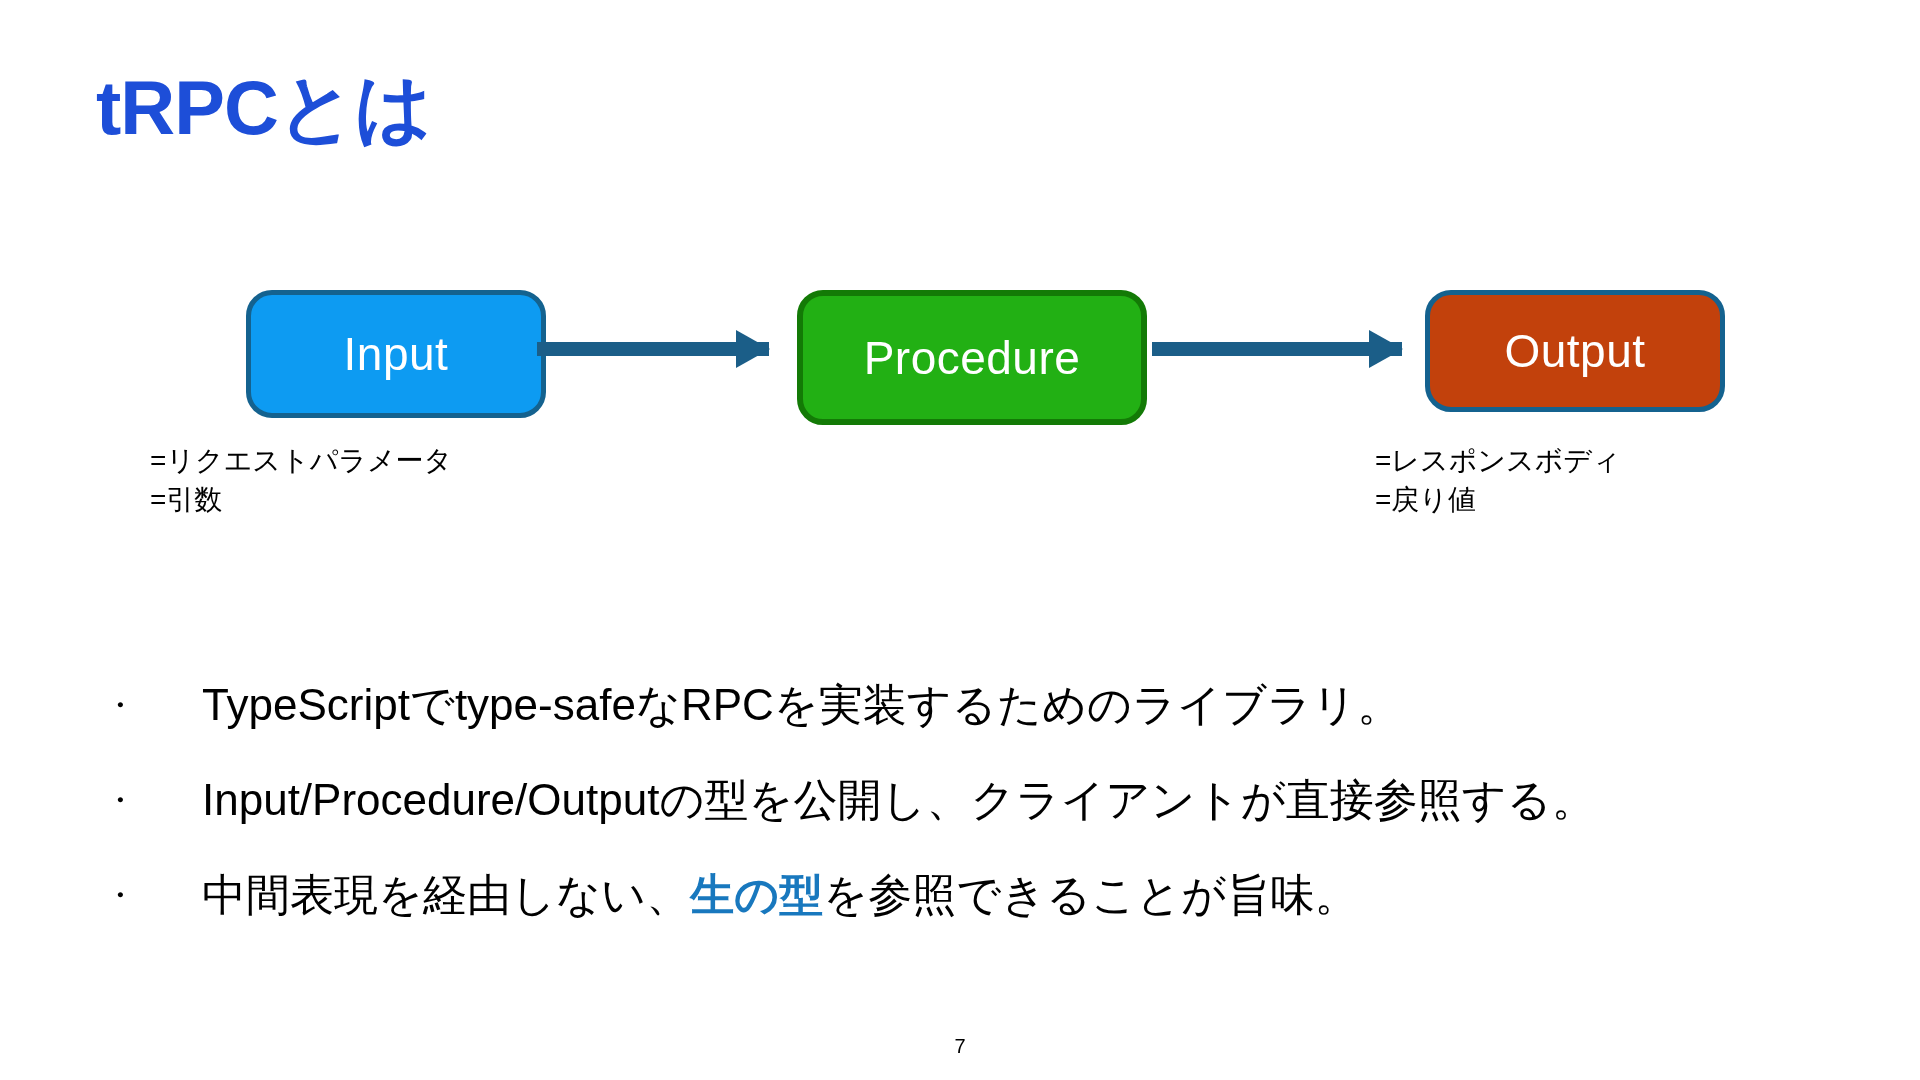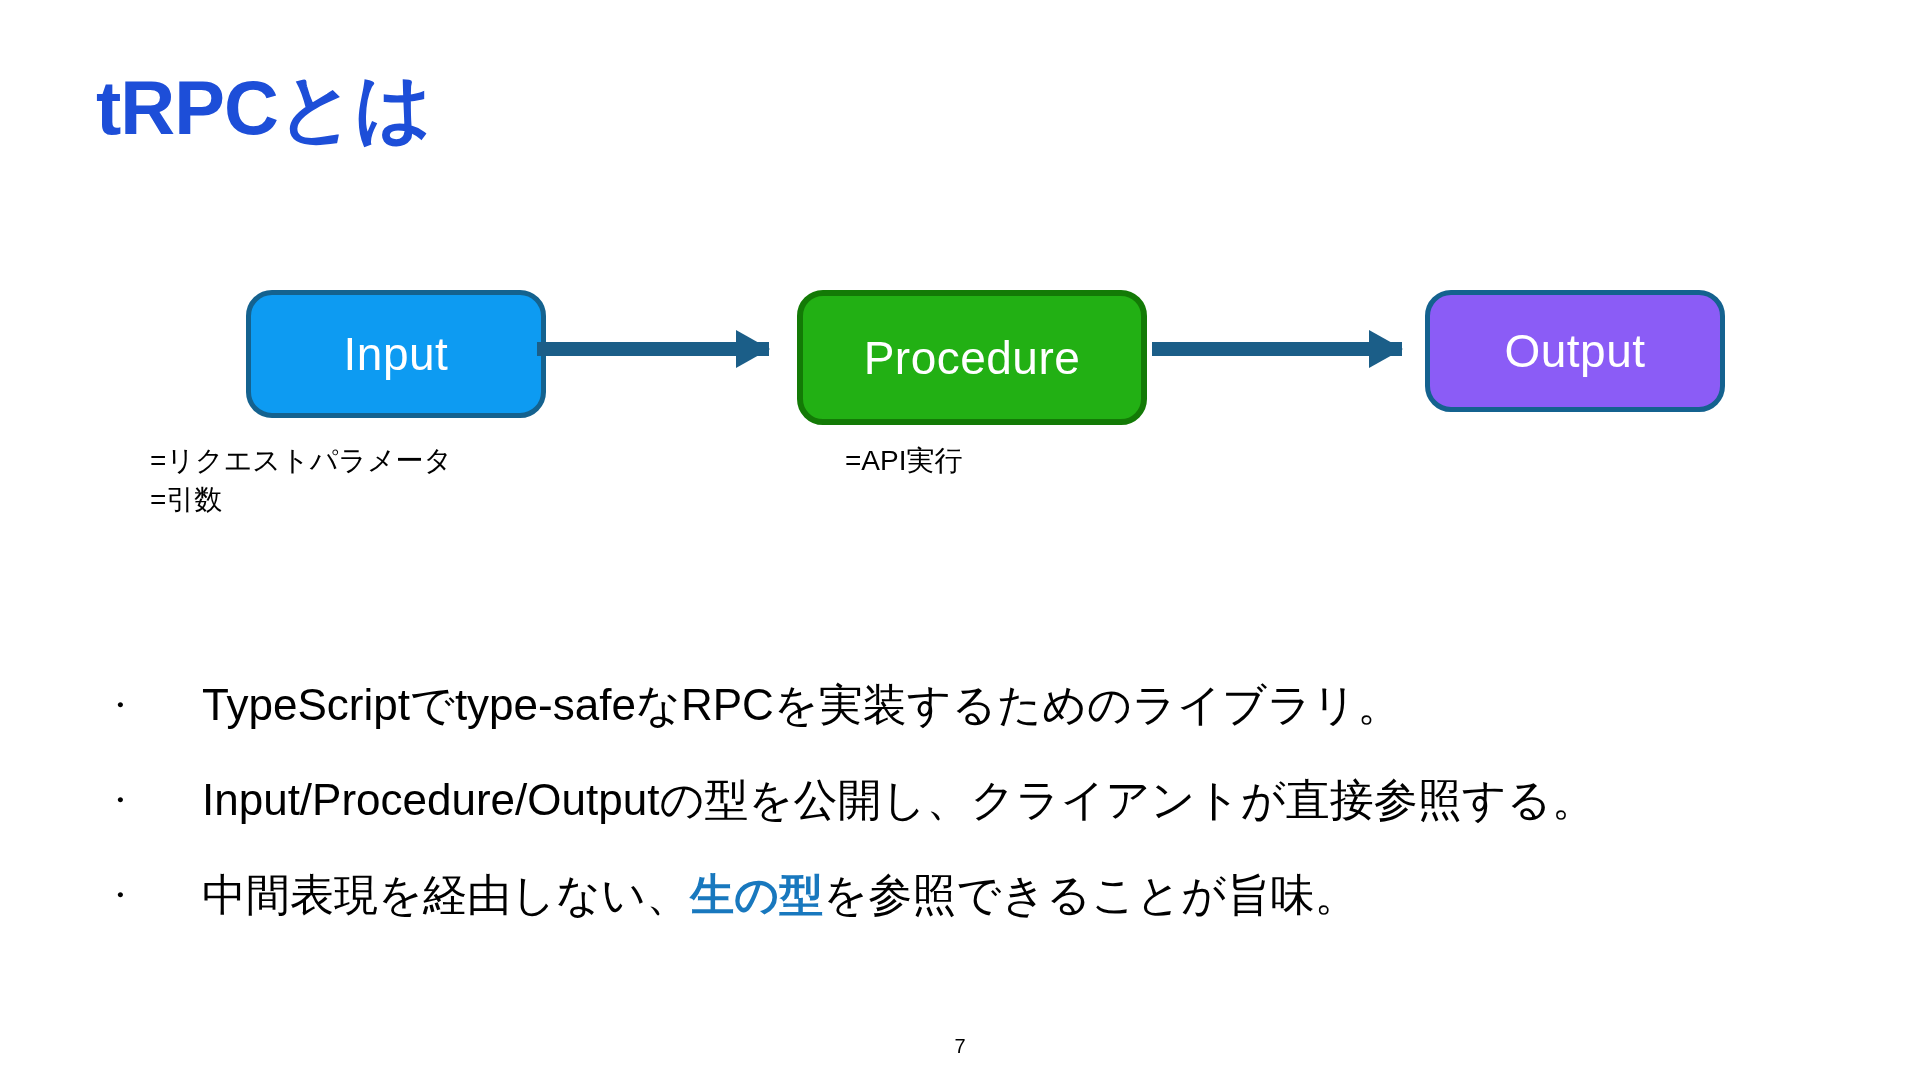--- a/index.html
+++ b/index.html
@@ -65,21 +65,21 @@
     width: 350px;
     height: 135px;
     background: #22B014;
     border: 6px solid #137A06;
   }
   .node-output {
     left: 1425px;
     top: 10px;
     width: 300px;
     height: 122px;
-    background: #8b5cf6;
+    background: #c2410c;
     border: 5px solid #14628F;
   }
 
   .arrow {
     position: absolute;
     top: 62px;
     height: 14px;
   }
   .arrow .shaft {
     position: absolute;
@@ -185,23 +185,26 @@
   <div class="node node-output">
     <span>Output</span>
   </div>
 
   <div class="annot annot-input">
     <div>=リクエストパラメータ</div>
     <div>=引数</div>
   </div>
 
   <div class="annot annot-procedure">
-    <div>=API実行</div>
-  </div>
-
+  </div>
+
+  <div class="annot annot-output">
+    <div>=レスポンスボディ</div>
+    <div>=戻り値</div>
+  </div>
 
 </div>
 
 <div class="bullets">
 
   <div class="bullet-row">
     <span class="bullet-mark">・</span>
     <span class="bullet-text"><span>TypeScriptでtype-safeなRPCを実装するためのライブラリ。</span></span>
   </div>
 

